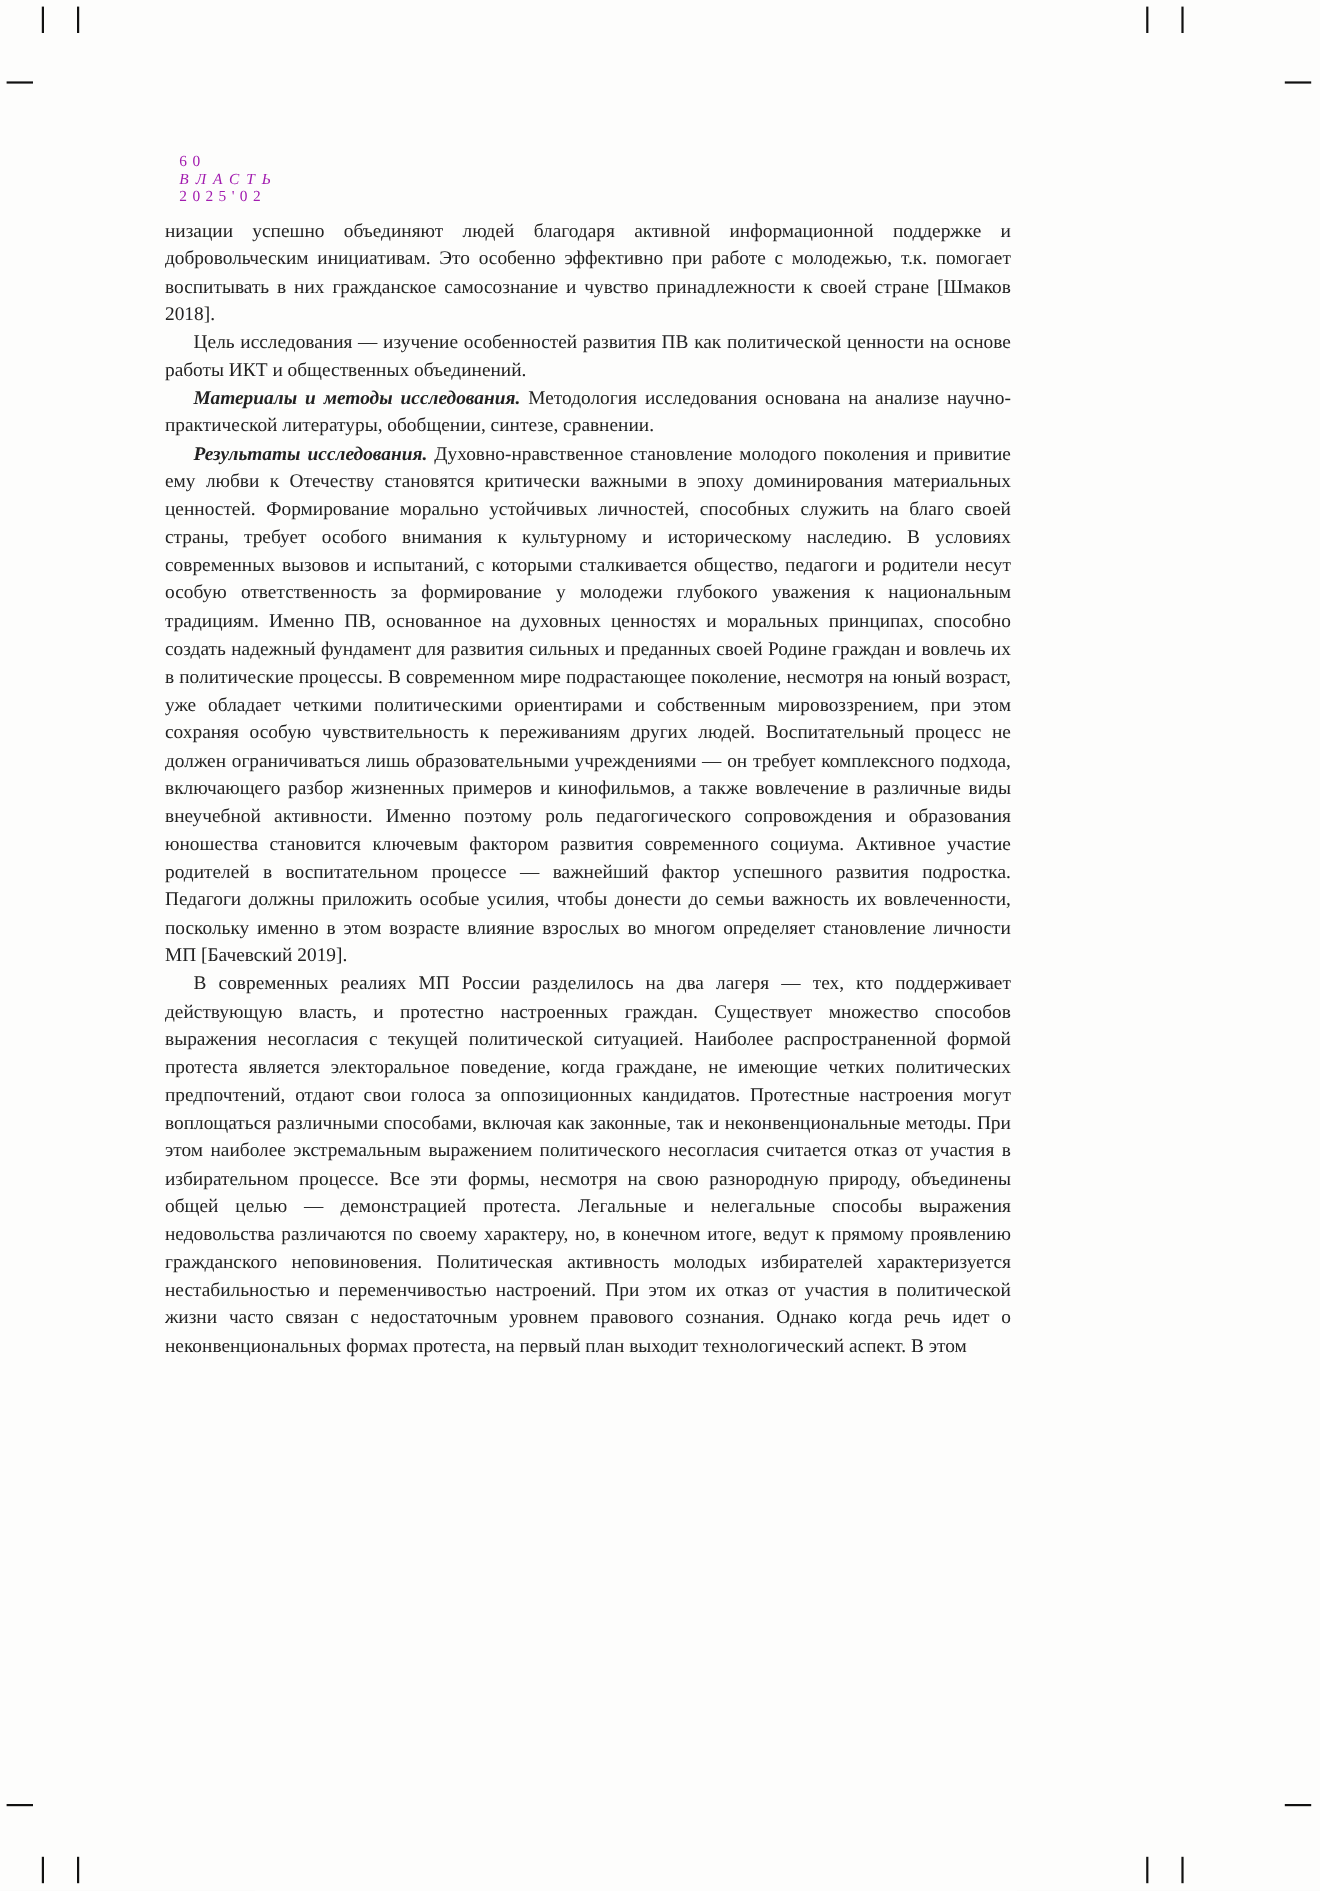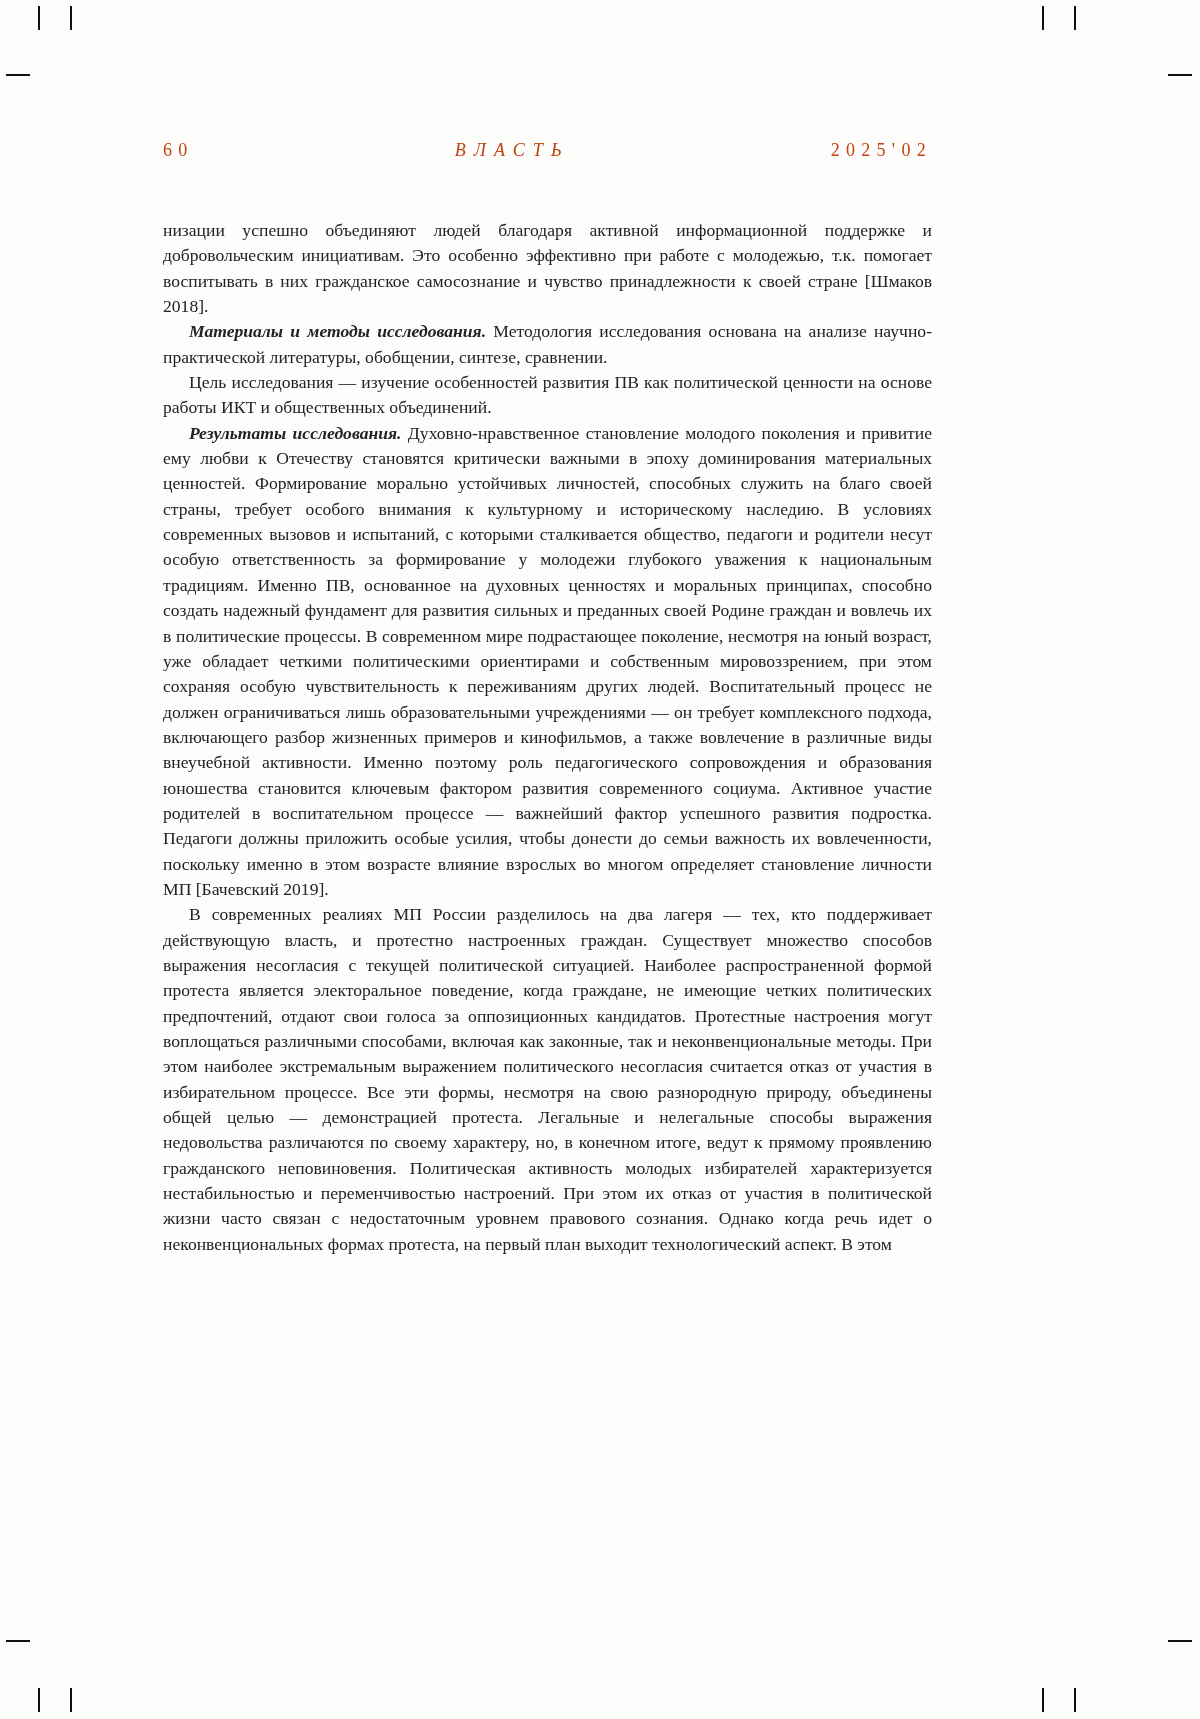--- a/index.html
+++ b/index.html
@@ -19,36 +19,36 @@
   .crop.h { width: 24px; height: 2px; }
 
   .page-header {
     position: absolute;
     left: 163px;
     top: 140px;
     width: 769px;
     display: flex;
     justify-content: space-between;
     align-items: baseline;
-    font-size: 18px;
+    font-size: 14px;
     letter-spacing: 0.35em;
-    color: #c2410c;
+    color: #a21caf;
+    flex-direction: column;
   }
   .page-header .journal { letter-spacing: 0.45em; font-style: italic; }
 
   .body-text {
     position: absolute;
-    left: 163px;
+    left: 150px;
     top: 197px;
     width: 769px;
     font-size: 17.6px;
     line-height: 25.35px;
     text-align: justify;
     color: #222;
-    margin-top: 21px;
   }
   .body-text p { margin: 0; }
   .body-text p.indent { text-indent: 26px; }
   .lead { font-weight: bold; font-style: italic; }
 </style>
 </head>
 <body>
 
 <div class="page">
 
@@ -69,24 +69,24 @@
     <span class="pg-num">60</span>
     <span class="journal">ВЛАСТЬ</span>
     <span class="issue">2025'02</span>
   </header>
 
   <main class="body-text">
     <p class="para">
       <span>низации успешно объединяют людей благодаря активной информационной поддержке и добровольческим инициативам. Это особенно эффективно при работе с молодежью, т.к. помогает воспитывать в них гражданское самосознание и чувство принадлежности к своей стране [Шмаков 2018].</span>
     </p>
     <p class="para indent">
-      <span class="lead">Материалы и методы исследования.</span><span> Методология исследования основана на анализе научно-практической литературы, обобщении, синтезе, сравнении.</span>
+      <span>Цель исследования — изучение особенностей развития ПВ как политической ценности на основе работы ИКТ и общественных объединений.</span>
     </p>
     <p class="para indent">
-      <span>Цель исследования — изучение особенностей развития ПВ как политической ценности на основе работы ИКТ и общественных объединений.</span>
+      <span class="lead">Материалы и методы исследования.</span><span> Методология исследования основана на анализе научно-практической литературы, обобщении, синтезе, сравнении.</span>
     </p>
     <p class="para indent">
       <span class="lead">Результаты исследования.</span><span> Духовно-нравственное становление молодого поколения и привитие ему любви к Отечеству становятся критически важными в эпоху доминирования материальных ценностей. Формирование морально устойчивых личностей, способных служить на благо своей страны, требует особого внимания к культурному и историческому наследию. В условиях современных вызовов и испытаний, с которыми сталкивается общество, педагоги и родители несут особую ответственность за формирование у молодежи глубокого уважения к национальным традициям. Именно ПВ, основанное на духовных ценностях и моральных принципах, способно создать надежный фундамент для развития сильных и преданных своей Родине граждан и вовлечь их в политические процессы. В современном мире подрастающее поколение, несмотря на юный возраст, уже обладает четкими политическими ориентирами и собственным мировоззрением, при этом сохраняя особую чувствительность к переживаниям других людей. Воспитательный процесс не должен ограничиваться лишь образовательными учреждениями — он требует комплексного подхода, включающего разбор жизненных примеров и кинофильмов, а также вовлечение в различные виды внеучебной активности. Именно поэтому роль педагогического сопровождения и образования юношества становится ключевым фактором развития современного социума. Активное участие родителей в воспитательном процессе — важнейший фактор успешного развития подростка. Педагоги должны приложить особые усилия, чтобы донести до семьи важность их вовлеченности, поскольку именно в этом возрасте влияние взрослых во многом определяет становление личности МП [Бачевский 2019].</span>
     </p>
     <p class="para indent">
       <span>В современных реалиях МП России разделилось на два лагеря — тех, кто поддерживает действующую власть, и протестно настроенных граждан. Существует множество способов выражения несогласия с текущей политической ситуацией. Наиболее распространенной формой протеста является электоральное поведение, когда граждане, не имеющие четких политических предпочтений, отдают свои голоса за оппозиционных кандидатов. Протестные настроения могут воплощаться различными способами, включая как законные, так и неконвенциональные методы. При этом наиболее экстремальным выражением политического несогласия считается отказ от участия в избирательном процессе. Все эти формы, несмотря на свою разнородную природу, объединены общей целью — демонстрацией протеста. Легальные и нелегальные способы выражения недовольства различаются по своему характеру, но, в конечном итоге, ведут к прямому проявлению гражданского неповиновения. Политическая активность молодых избирателей характеризуется нестабильностью и переменчивостью настроений. При этом их отказ от участия в политической жизни часто связан с недостаточным уровнем правового сознания. Однако когда речь идет о неконвенциональных формах протеста, на первый план выходит технологический аспект. В этом</span>
     </p>
   </main>
 
 </div>

